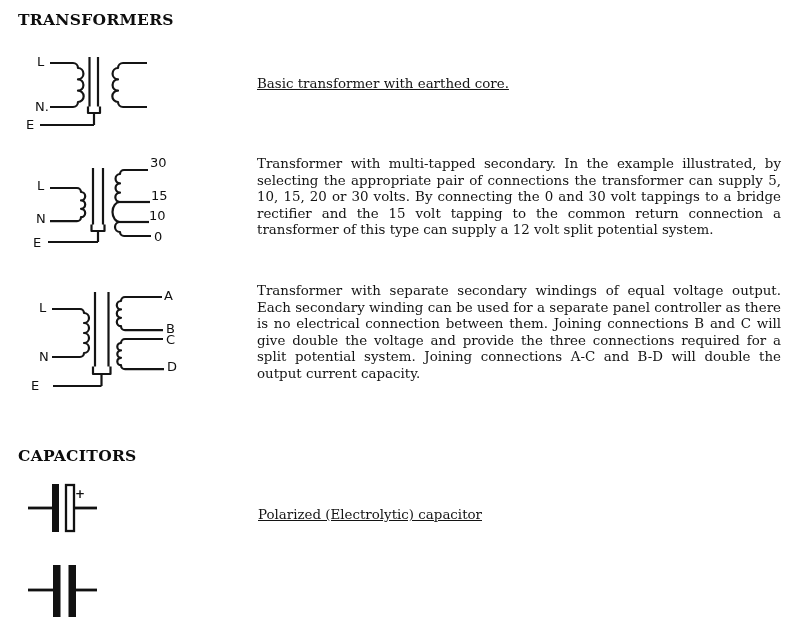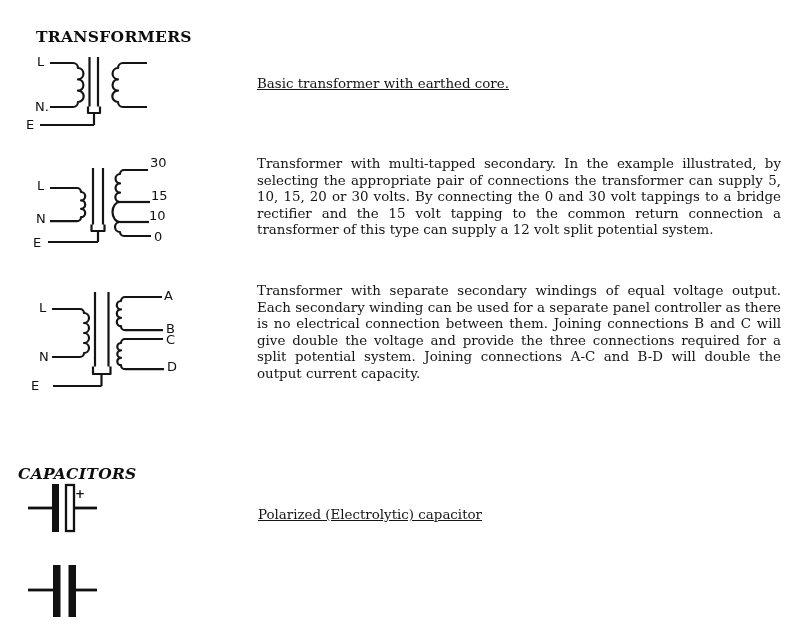--- a/index.html
+++ b/index.html
@@ -22,21 +22,21 @@
   .dlabel { font-family:"DejaVu Sans", sans-serif; font-size:13px; fill:#101010; }
   .plus { font-family:"DejaVu Sans", sans-serif; font-size:12px; font-weight:bold; fill:#101010; }
   .plate-solid { fill:#111111; stroke:none; }
   .plate-hollow { fill:#ffffff; stroke:#111111; stroke-width:2.3; }
 </style>
 </head>
 <body>
 
 <div id="page">
 
-  <div class="heading" style="left:36px; top:10px;margin-top:17px;">TRANSFORMERS</div>
+  <div class="heading" style="left:18px; top:10px;">TRANSFORMERS</div>
 
   <svg class="diagram" style="left:20px; top:50px;" width="135" height="85" viewBox="20 50 135 85">
     <text class="dlabel" x="37" y="66">L</text>
     <text class="dlabel" x="35" y="111">N.</text>
     <text class="dlabel" x="26" y="129">E</text>
     <path class="wire" d="M 50 63 H 73 a 5 5 0 0 1 5 5 a 5.67 5.67 0 0 1 0 11.33 a 5.67 5.67 0 0 1 0 11.33 a 5.67 5.67 0 0 1 0 11.34 a 5 5 0 0 1 -5 5 H 50"></path>
     <path class="wire" d="M 89.5 57 V 106.5 M 98 57 V 106.5 M 88 106.5 V 113 H 100 V 106.5"></path>
     <path class="wire" d="M 94 113 V 125 M 40 125 H 94"></path>
     <path class="wire" d="M 147 63 H 123 a 5 5 0 0 0 -5 5 a 5.67 5.67 0 0 0 0 11.33 a 5.67 5.67 0 0 0 0 11.33 a 5.67 5.67 0 0 0 0 11.34 a 5 5 0 0 0 5 5 H 147"></path>
   </svg>
@@ -68,21 +68,21 @@
     <path class="wire" d="M 101.5 374 V 386 M 53 386 H 101.5"></path>
     <path class="wire" d="M 162 297 H 125 a 4 4 0 0 0 -4 4 a 4.2 4.2 0 0 0 0 8.4 a 4.2 4.2 0 0 0 0 8.4 a 4.2 4.2 0 0 0 0 8.4 a 4 4 0 0 0 4 4 H 163"></path>
     <path class="wire" d="M 163 339 H 125 a 4 4 0 0 0 -4 4 a 3.7 3.7 0 0 0 0 7.4 a 3.7 3.7 0 0 0 0 7.4 a 3.7 3.7 0 0 0 0 7.4 a 4 4 0 0 0 4 4 H 164"></path>
     <text class="dlabel" x="164" y="300">A</text>
     <text class="dlabel" x="166" y="333">B</text>
     <text class="dlabel" x="166" y="344">C</text>
     <text class="dlabel" x="167" y="371">D</text>
   </svg>
   <div class="desc" style="left:257px; top:283px;">Transformer with separate secondary windings of equal voltage output. Each secondary winding can be used for a separate panel controller as there is no electrical connection between them. Joining connections B and C will give double the voltage and provide the three connections required for a split potential system. Joining connections A-C and B-D will double the output current capacity.</div>
 
-  <div class="heading" style="left:18px; top:464px;font-style:italic;">CAPACITORS</div>
+  <div class="heading" style="left:18px; top:446px;">CAPACITORS</div>
 
   <svg class="diagram" style="left:25px; top:480px;" width="80" height="55" viewBox="25 480 80 55">
     <path class="lead" d="M 28 508 H 52"></path>
     <rect class="plate-solid" x="52" y="484" width="7" height="48"></rect>
     <rect class="plate-hollow" x="66" y="485" width="8" height="46"></rect>
     <text class="plus" x="75" y="498">+</text>
     <path class="lead" d="M 75 508 H 97"></path>
   </svg>
   <div class="desc single" style="left:258px; top:507px;">Polarized (Electrolytic) capacitor</div>
 

